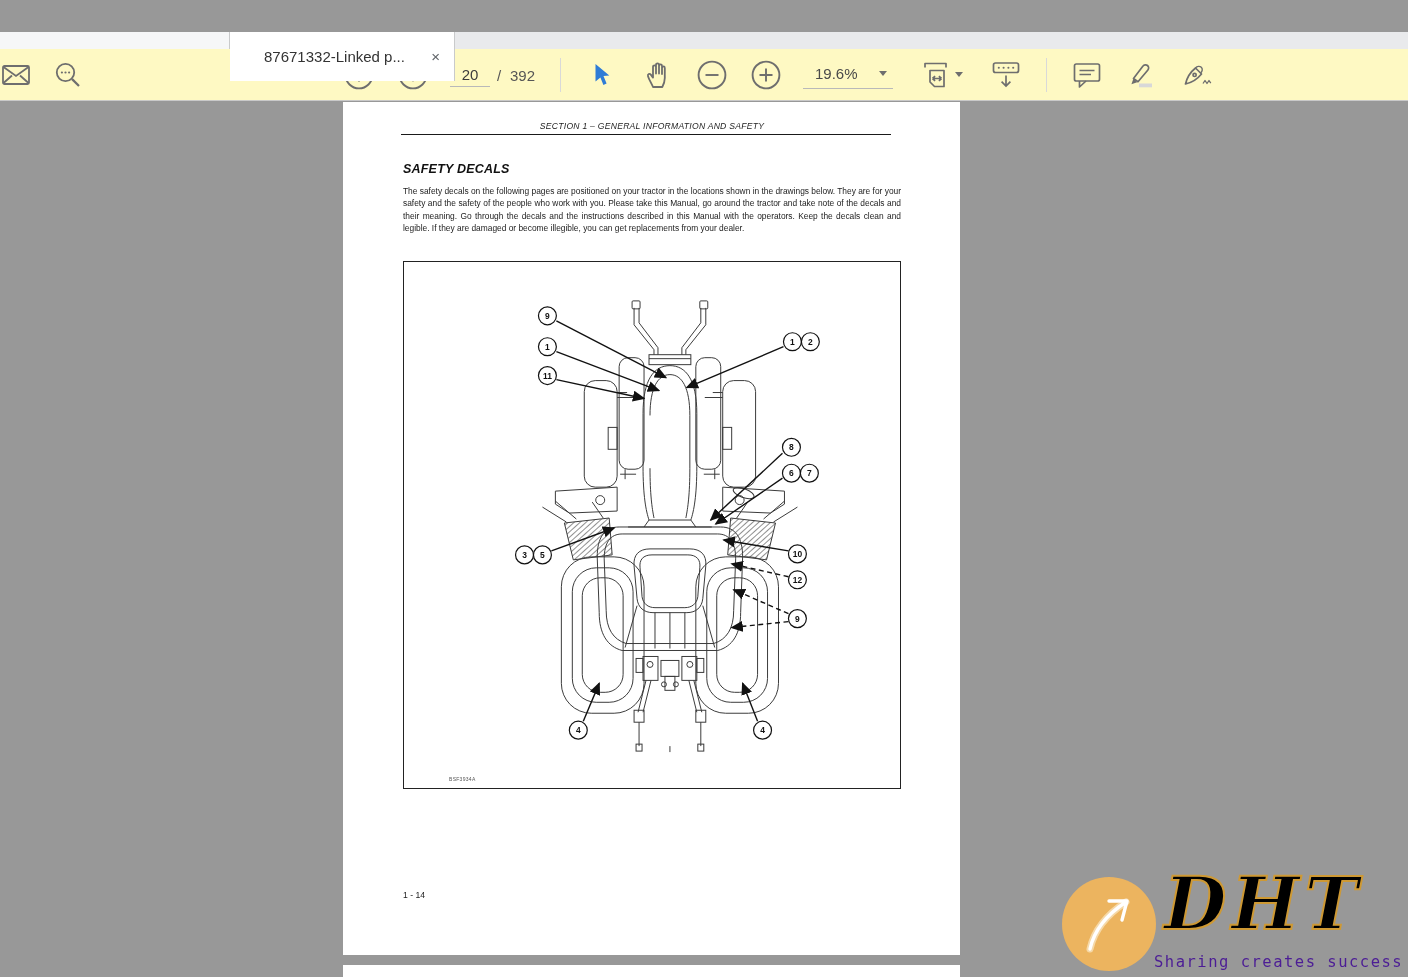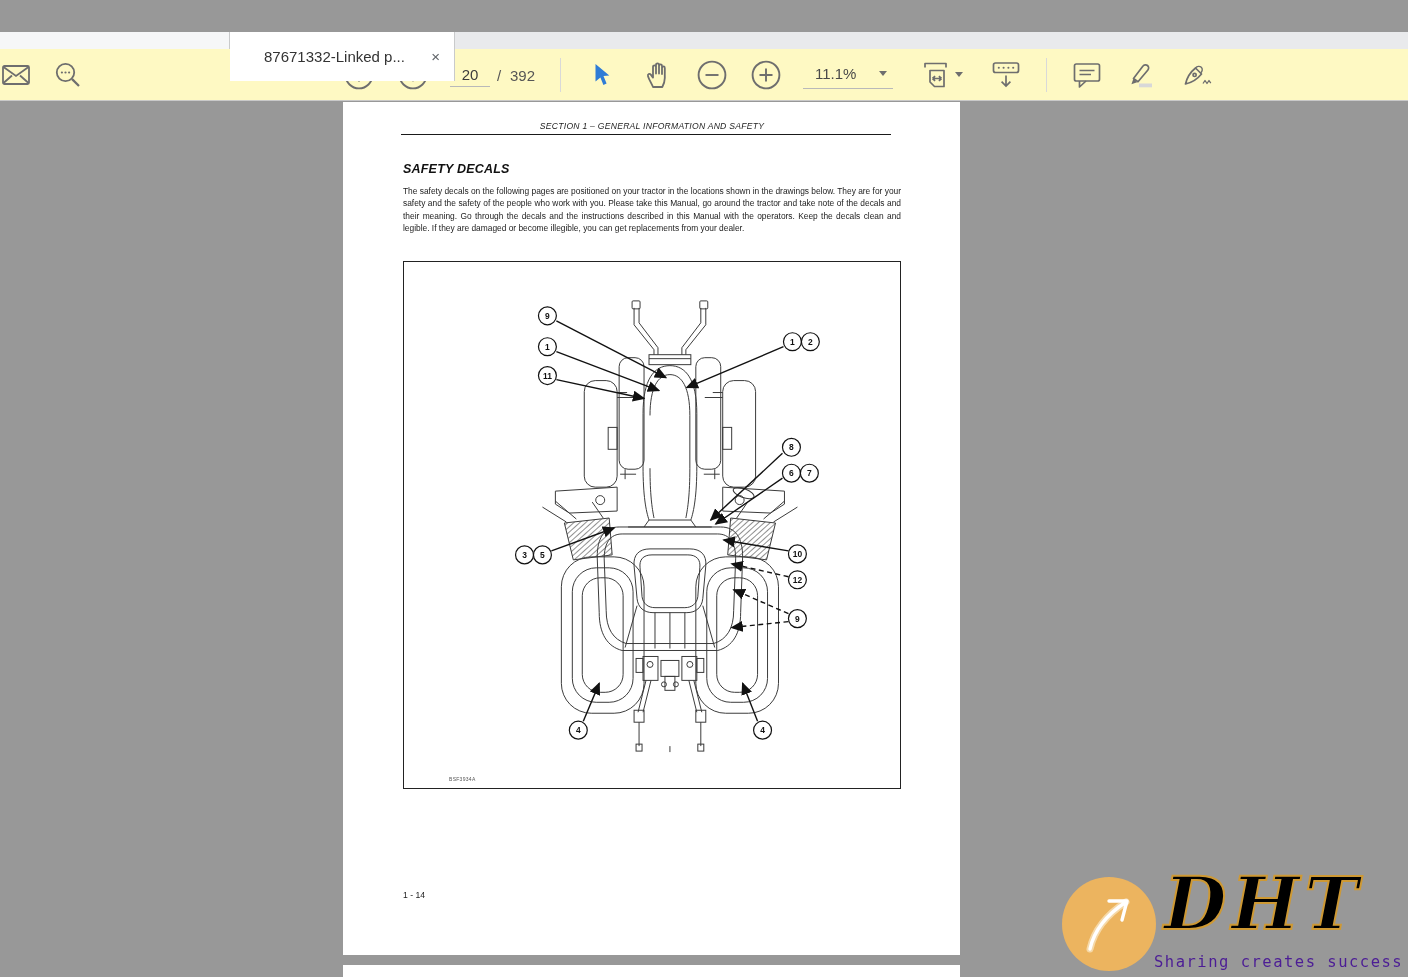--- a/index.html
+++ b/index.html
@@ -148,21 +148,21 @@
       <span>
         <svg width="30" height="30" viewBox="0 0 30 30" fill="none" stroke="#6e6e6e" stroke-width="1.9">
           <circle cx="15" cy="15" r="13.4"></circle>
           <path d="M8.5,15 H21.5 M15,8.5 V21.5"></path>
         </svg>
       </span>
     </div>
 
     <div class="tb" style="left:803px;">
       <div class="zoom-box">
-        <span class="zoom-val">11.1%</span>
+        <span class="zoom-val">19.6%</span>
         <span class="caret"></span>
       </div>
     </div>
 
     <div class="tb" style="left:922px;">
       <span>
         <svg width="28" height="28" viewBox="0 0 28 28" fill="none" stroke="#6e6e6e" stroke-width="1.7" stroke-linejoin="round">
           <path d="M3,6.5 V2.5 H24 V6.5"></path>
           <path d="M8,9.5 H22 V25.5 H12.5 L8,21 Z"></path>
           <path d="M10.5,17.5 H19.5 M10.5,17.5 l2.6,-2.3 M10.5,17.5 l2.6,2.3 M19.5,17.5 l-2.6,-2.3 M19.5,17.5 l-2.6,2.3"></path>

